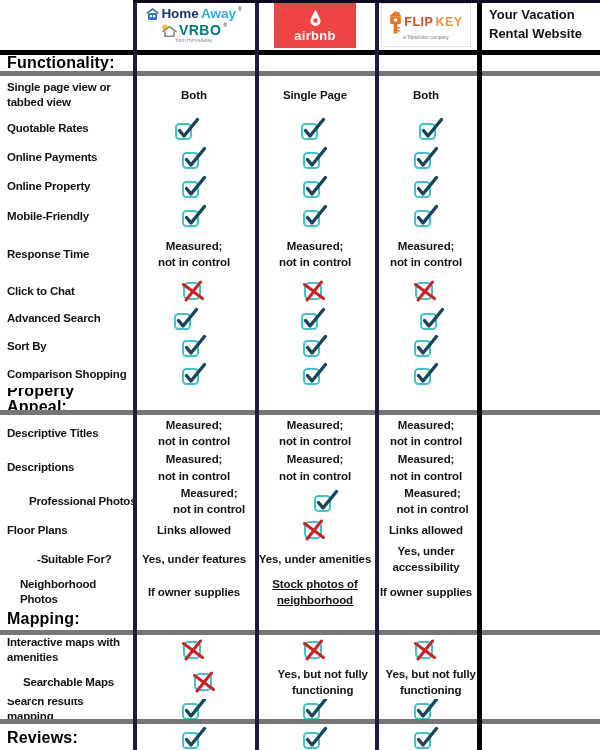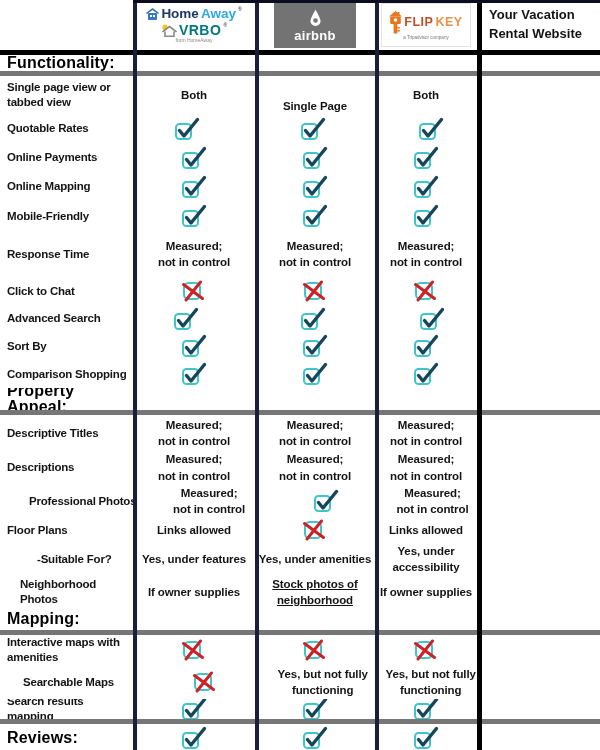--- a/index.html
+++ b/index.html
@@ -32,21 +32,21 @@
   .header-row .value-cell{flex-direction:column;justify-content:center}
   .ha-logo{display:flex;flex-direction:column;align-items:center;line-height:1}
   .ha-top{display:flex;align-items:center;gap:2px}
   .ha-home{font-weight:bold;font-size:13.5px;color:#1d3766}
   .ha-away{font-weight:bold;font-size:13.5px;color:#2caae1}
   .tm{font-size:5px;color:#555;align-self:flex-start;font-weight:bold}
   .vrbo-row{display:flex;align-items:center;gap:2px;margin-top:3px}
   .vrbo-name{font-weight:bold;font-size:14px;color:#00787f;letter-spacing:.5px}
   .vrbo-sub{font-size:5px;color:#8a8a8a;margin-top:1px}
 
-  .airbnb-badge{width:82px;height:46px;background:#737373;display:flex;flex-direction:column;align-items:center;justify-content:center;gap:1px}
+  .airbnb-badge{width:82px;height:46px;background:#ef4444;display:flex;flex-direction:column;align-items:center;justify-content:center;gap:1px}
   .airbnb-name{font-weight:bold;font-size:13px;color:#fff;letter-spacing:.3px}
 
   .flipkey-card{width:90px;height:44px;background:#fff;border:1px solid #e3e3e3;display:flex;flex-direction:column;align-items:center;justify-content:center}
   .fk-row{display:flex;align-items:center;gap:2px}
   .fk-flip{font-weight:bold;font-size:12.5px;color:#c44f27;letter-spacing:.5px}
   .fk-key{font-weight:bold;font-size:12.5px;color:#ef9049;letter-spacing:.5px}
   .fk-sub{font-size:4.5px;color:#777;margin-top:1px}
 
   .your-site{font-weight:bold;font-size:13px;line-height:1.45;white-space:pre-line;text-align:left;padding-left:12px;align-self:center;width:100%;color:#141414}
 </style>
@@ -131,21 +131,21 @@
         <div class="cell value-cell" style="width: 123px;"></div>
       </div>
       <div class="hline gray"></div>
       <div class="trow" style="height: 38px;">
         <div class="cell label-cell" style="width: 133px;">
           <div class="row-label">Single page view or tabbed view</div>
         </div>
         <div class="cell value-cell" style="width: 122px;">
           <span class="vtext">Both</span>
         </div>
-        <div class="cell value-cell" style="width: 120px; align-items: flex-end;">
+        <div class="cell value-cell" style="width: 120px;">
           <span class="vtext">Single Page</span>
         </div>
         <div class="cell value-cell" style="width: 102px;">
           <span class="vtext">Both</span>
         </div>
         <div class="cell value-cell" style="width: 123px;"></div>
       </div>
       <div class="trow" style="height: 29px; gap: 28px;">
         <div class="cell label-cell" style="width: 133px;">
           <div class="row-label">Quotable Rates</div>
@@ -189,21 +189,21 @@
         <div class="cell value-cell" style="width: 102px;">
           <svg class="ck" viewBox="0 0 26 24" width="26" height="24" xmlns="http://www.w3.org/2000/svg">
     <rect x="2" y="7" width="15" height="15" rx="3.5" fill="#ffffff" stroke="#3fc5c9" stroke-width="2"></rect>
     <path d="M5.5 13.5 L10 19 L23.5 2.5" fill="none" stroke="#17465c" stroke-width="3.4" stroke-linecap="round" stroke-linejoin="round"></path>
   </svg>
         </div>
         <div class="cell value-cell" style="width: 123px;"></div>
       </div>
       <div class="trow" style="height: 29px;">
         <div class="cell label-cell" style="width: 133px;">
-          <div class="row-label">Online Mapping</div>
+          <div class="row-label">Online Property</div>
         </div>
         <div class="cell value-cell" style="width: 122px;">
           <svg class="ck" viewBox="0 0 26 24" width="26" height="24" xmlns="http://www.w3.org/2000/svg">
     <rect x="2" y="7" width="15" height="15" rx="3.5" fill="#ffffff" stroke="#3fc5c9" stroke-width="2"></rect>
     <path d="M5.5 13.5 L10 19 L23.5 2.5" fill="none" stroke="#17465c" stroke-width="3.4" stroke-linecap="round" stroke-linejoin="round"></path>
   </svg>
         </div>
         <div class="cell value-cell" style="width: 120px;">
           <svg class="ck" viewBox="0 0 26 24" width="26" height="24" xmlns="http://www.w3.org/2000/svg">
     <rect x="2" y="7" width="15" height="15" rx="3.5" fill="#ffffff" stroke="#3fc5c9" stroke-width="2"></rect>

